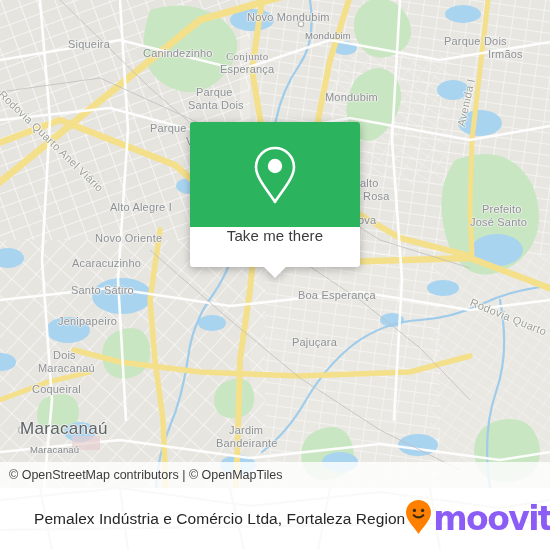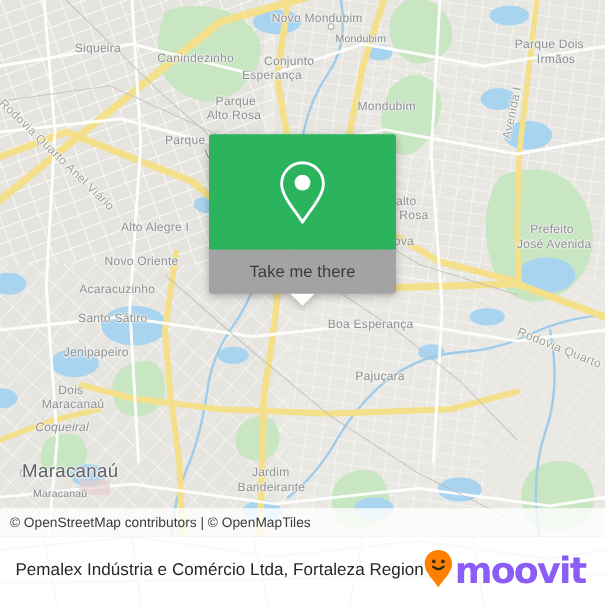--- a/index.html
+++ b/index.html
@@ -81,24 +81,23 @@
     background: #2bb35e;
     border-radius: 3px 3px 0 0;
     display: flex;
     align-items: center;
     justify-content: center;
   }
   .popup-img svg { display: block; }
   .popup-bar {
     position: relative;
     height: 40px;
-    background: #a3a3a3;
+    background: #ffffff;
     border-radius: 0 0 3px 3px;
     display: flex;
-    align-items: center;
     justify-content: center;
   }
   .popup-bar-label {
     font-size: 15px;
     color: #3b3b3b;
     font-family: "Liberation Sans", sans-serif;
     letter-spacing: .1px;
   }
   .popup-tip {
     position: absolute;
@@ -145,21 +144,21 @@
     width: 550px; height: 550px;
     opacity: .10;
     pointer-events: none;
   }
   .footer-inner {
     position: absolute;
     left: 0; top: 0;
     width: 550px; height: 62px;
     display: flex;
     align-items: center;
-    padding-left: 14px;
+    padding-left: 34px;
     box-sizing: border-box;
   }
   .footer-title {
     font-size: 15.5px;
     color: #262626;
     font-family: "Liberation Sans", sans-serif;
     white-space: nowrap;
     letter-spacing: .05px;
   }
   .brand {
@@ -301,48 +300,48 @@
         <circle cx="301" cy="24" r="2.6" fill="#ffffff" stroke="#b6b6b2" stroke-width="1.2"></circle>
       </g>
       <rect x="72" y="436" width="28" height="14" fill="#e6cfcf" opacity=".7"></rect>
     </svg>
 
     <div class="map-labels">
         <div class="lbl" style="left: 68px; top: 38px; text-align: center;">Siqueira</div>
         <div class="lbl" style="left: 143px; top: 47px;">Canindezinho</div>
         <div class="lbl" style="left: 247px; top: 11px;">Novo Mondubim</div>
         <div class="lbl town" style="left: 305px; top: 30px;">Mondubim</div>
-        <div class="lbl" style="left: 240px; top: 50px;">Conjunto</div>
+        <div class="lbl" style="left: 226px; top: 50px; font-family: Liberation Serif, serif;">Conjunto</div>
         <div class="lbl" style="left: 220px; top: 63px;">Esperança</div>
-        <div class="lbl" style="left: 468px; top: 35px;">Parque Dois</div>
+        <div class="lbl" style="left: 444px; top: 35px;">Parque Dois</div>
         <div class="lbl" style="left: 488px; top: 48px;">Irmãos</div>
         <div class="lbl" style="left: 196px; top: 86px;">Parque</div>
-        <div class="lbl" style="left: 188px; top: 99px;">Alto Rosa</div>
+        <div class="lbl" style="left: 188px; top: 99px;">Santa Dois</div>
         <div class="lbl" style="left: 325px; top: 91px;">Mondubim</div>
         <div class="lbl" style="left: 150px; top: 122px;">Parque</div>
         <div class="lbl" style="left: 186px; top: 135px;">V</div>
         <div class="lbl" style="left: 110px; top: 201px; text-align: right;">Alto Alegre I</div>
         <div class="lbl" style="left: 95px; top: 232px;">Novo Oriente</div>
         <div class="lbl" style="left: 72px; top: 257px;">Acaracuzinho</div>
         <div class="lbl" style="left: 71px; top: 284px;">Santo Sátiro</div>
         <div class="lbl" style="left: 58px; top: 315px;">Jenipapeiro</div>
         <div class="lbl" style="left: 53px; top: 349px;">Dois</div>
         <div class="lbl" style="left: 38px; top: 362px;">Maracanaú</div>
-        <div class="lbl" style="left: 32px; top: 383px; font-style: italic;">Coqueiral</div>
+        <div class="lbl" style="left: 32px; top: 383px;">Coqueiral</div>
         <div class="lbl city" style="left: 20px; top: 419px;">Maracanaú</div>
         <div class="lbl town" style="left: 30px; top: 444px;">Maracanaú</div>
         <div class="lbl" style="left: 229px; top: 424px;">Jardim</div>
         <div class="lbl" style="left: 216px; top: 437px;">Bandeirante</div>
         <div class="lbl" style="left: 298px; top: 289px;">Boa Esperança</div>
-        <div class="lbl" style="left: 292px; top: 336px; margin-left: 31px;">Pajuçara</div>
+        <div class="lbl" style="left: 292px; top: 336px;">Pajuçara</div>
         <div class="lbl" style="left: 360px; top: 177px;">alto</div>
         <div class="lbl" style="left: 363px; top: 190px;">Rosa</div>
         <div class="lbl" style="left: 358px; top: 214px;">ova</div>
         <div class="lbl" style="left: 482px; top: 203px;">Prefeito</div>
-        <div class="lbl" style="left: 470px; top: 216px;">José Avenida</div>
+        <div class="lbl" style="left: 470px; top: 216px;">José Santo</div>
         <div class="lbl road" style="left: 5px; top: 88px; transform-origin: left top; transform: rotate(44deg);">Rodovia Quarto Anel Viário</div>
         <div class="lbl road" style="left: 473px; top: 296px; transform-origin: left top; transform: rotate(22deg);">Rodovia Quarto</div>
         <div class="lbl road" style="left: 455px; top: 125px; transform-origin: left top; transform: rotate(-78deg);">Avenida I</div>
       </div>
 
     <div class="popup">
       <div class="popup-img">
         <span>
           <svg width="48" height="62" viewBox="0 0 48 62" aria-hidden="true">
             <path d="M24 4 C13.5 4 5 12.5 5 23 C5 34 17 47 24 58 C31 47 43 34 43 23 C43 12.5 34.5 4 24 4 Z" fill="none" stroke="#ffffff" stroke-width="2.6" stroke-linejoin="round"></path>

